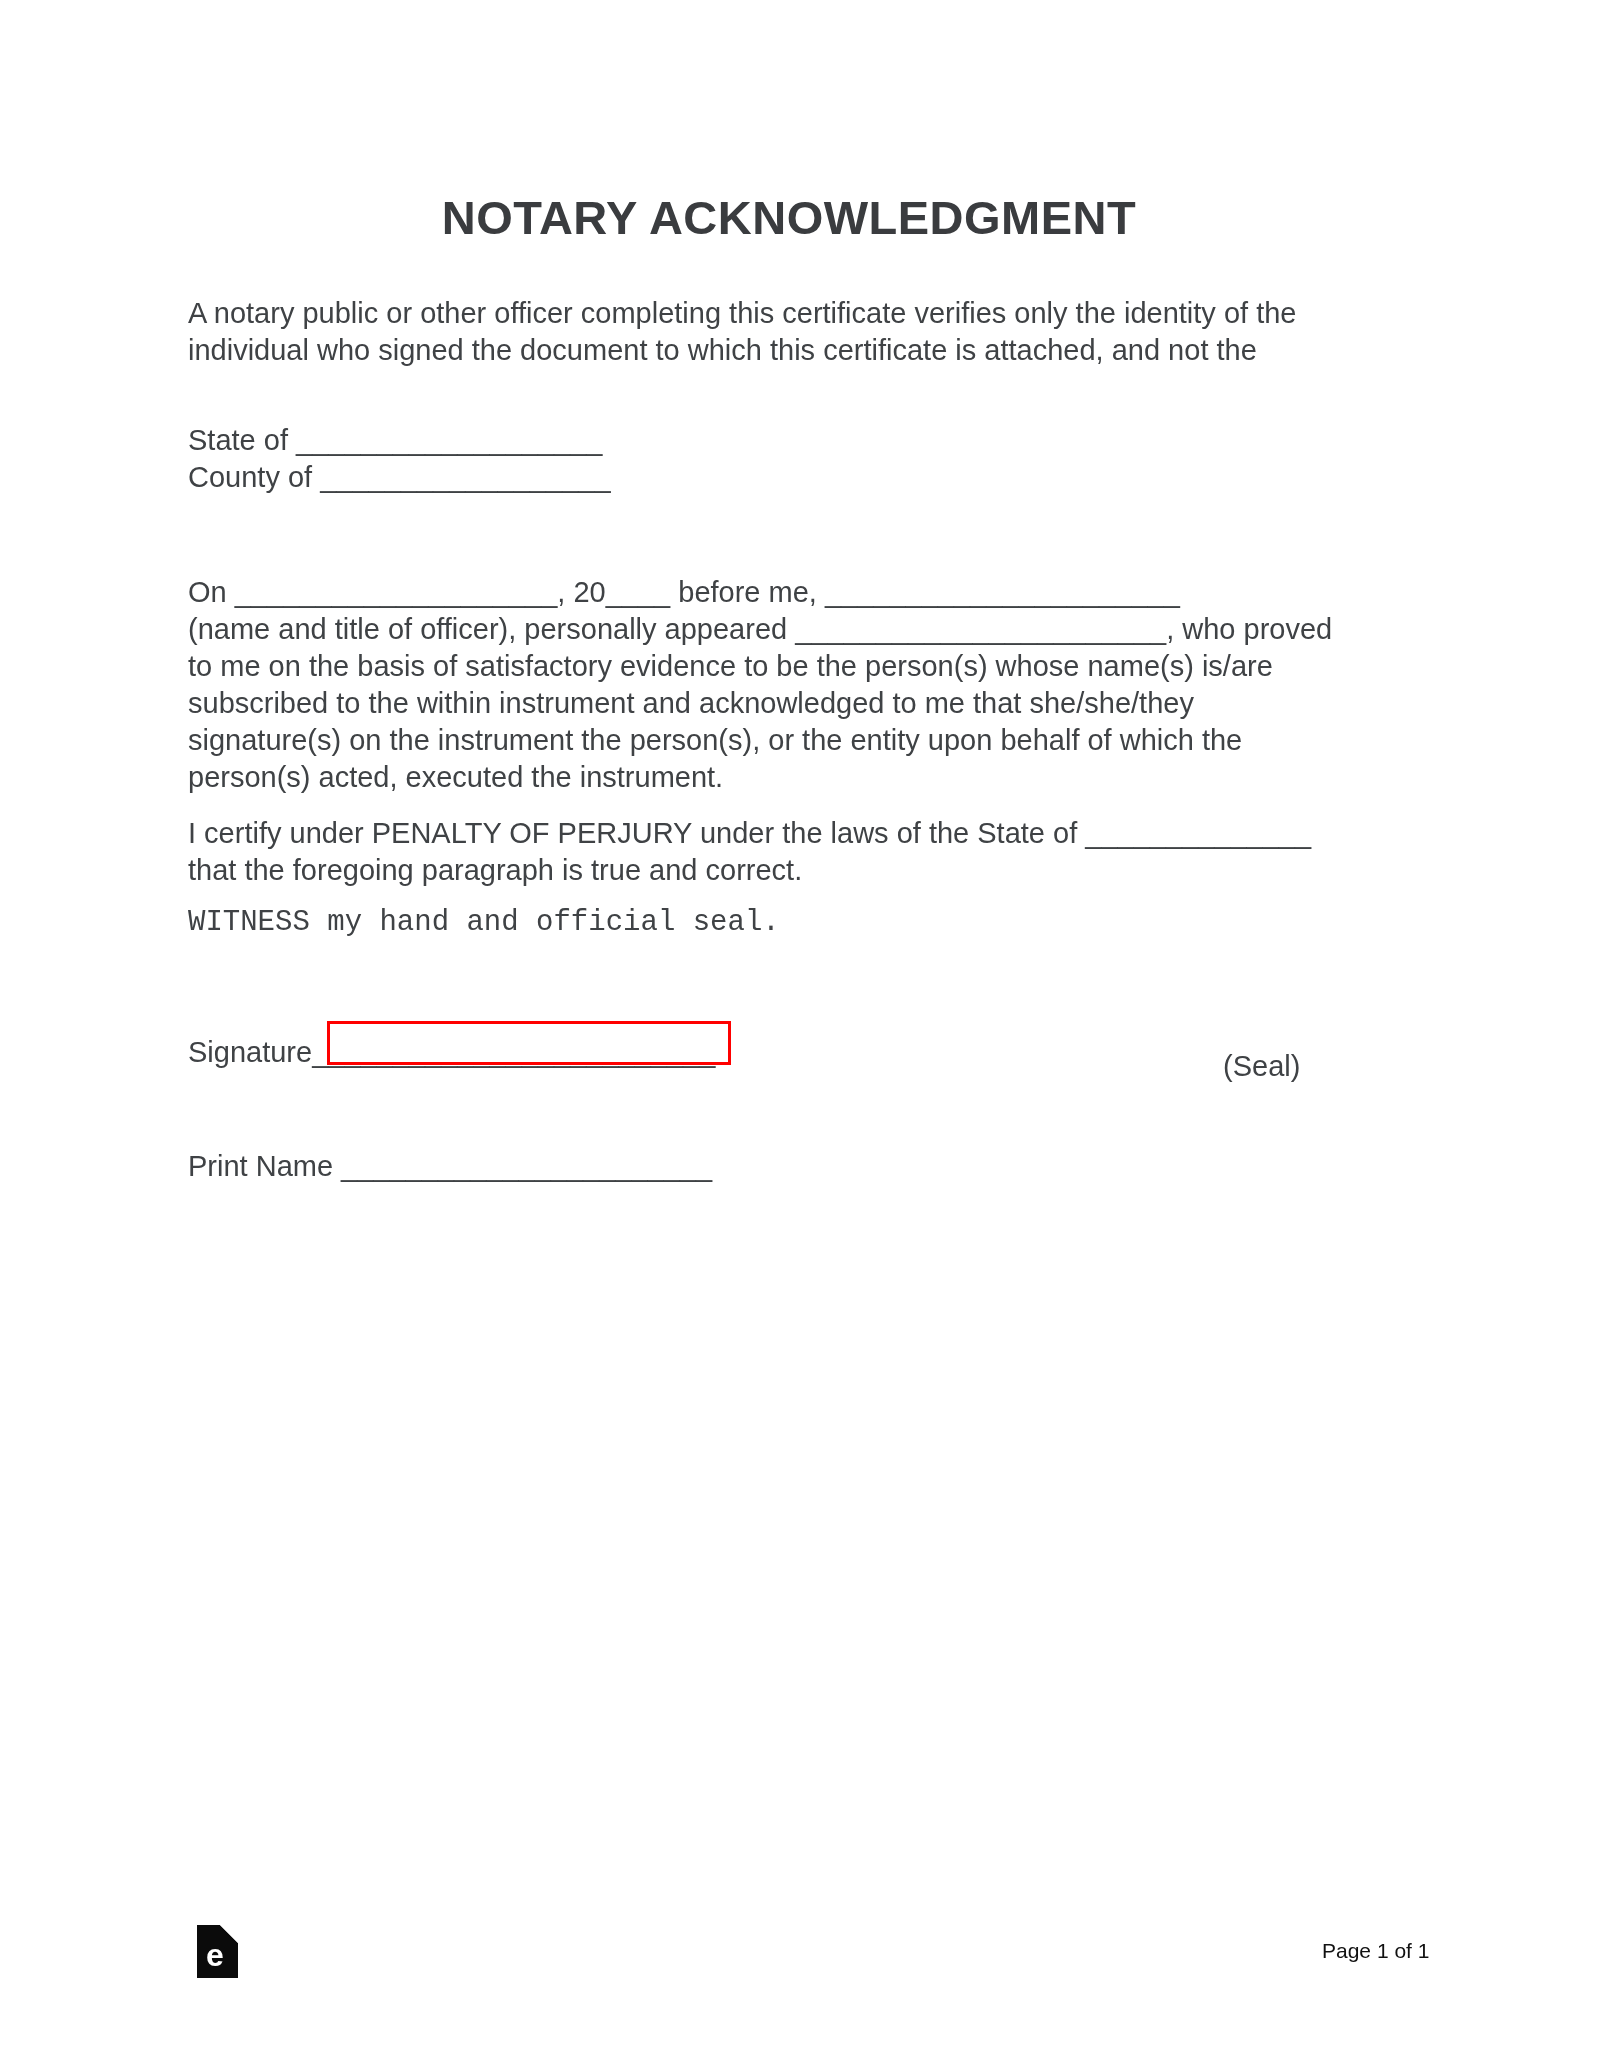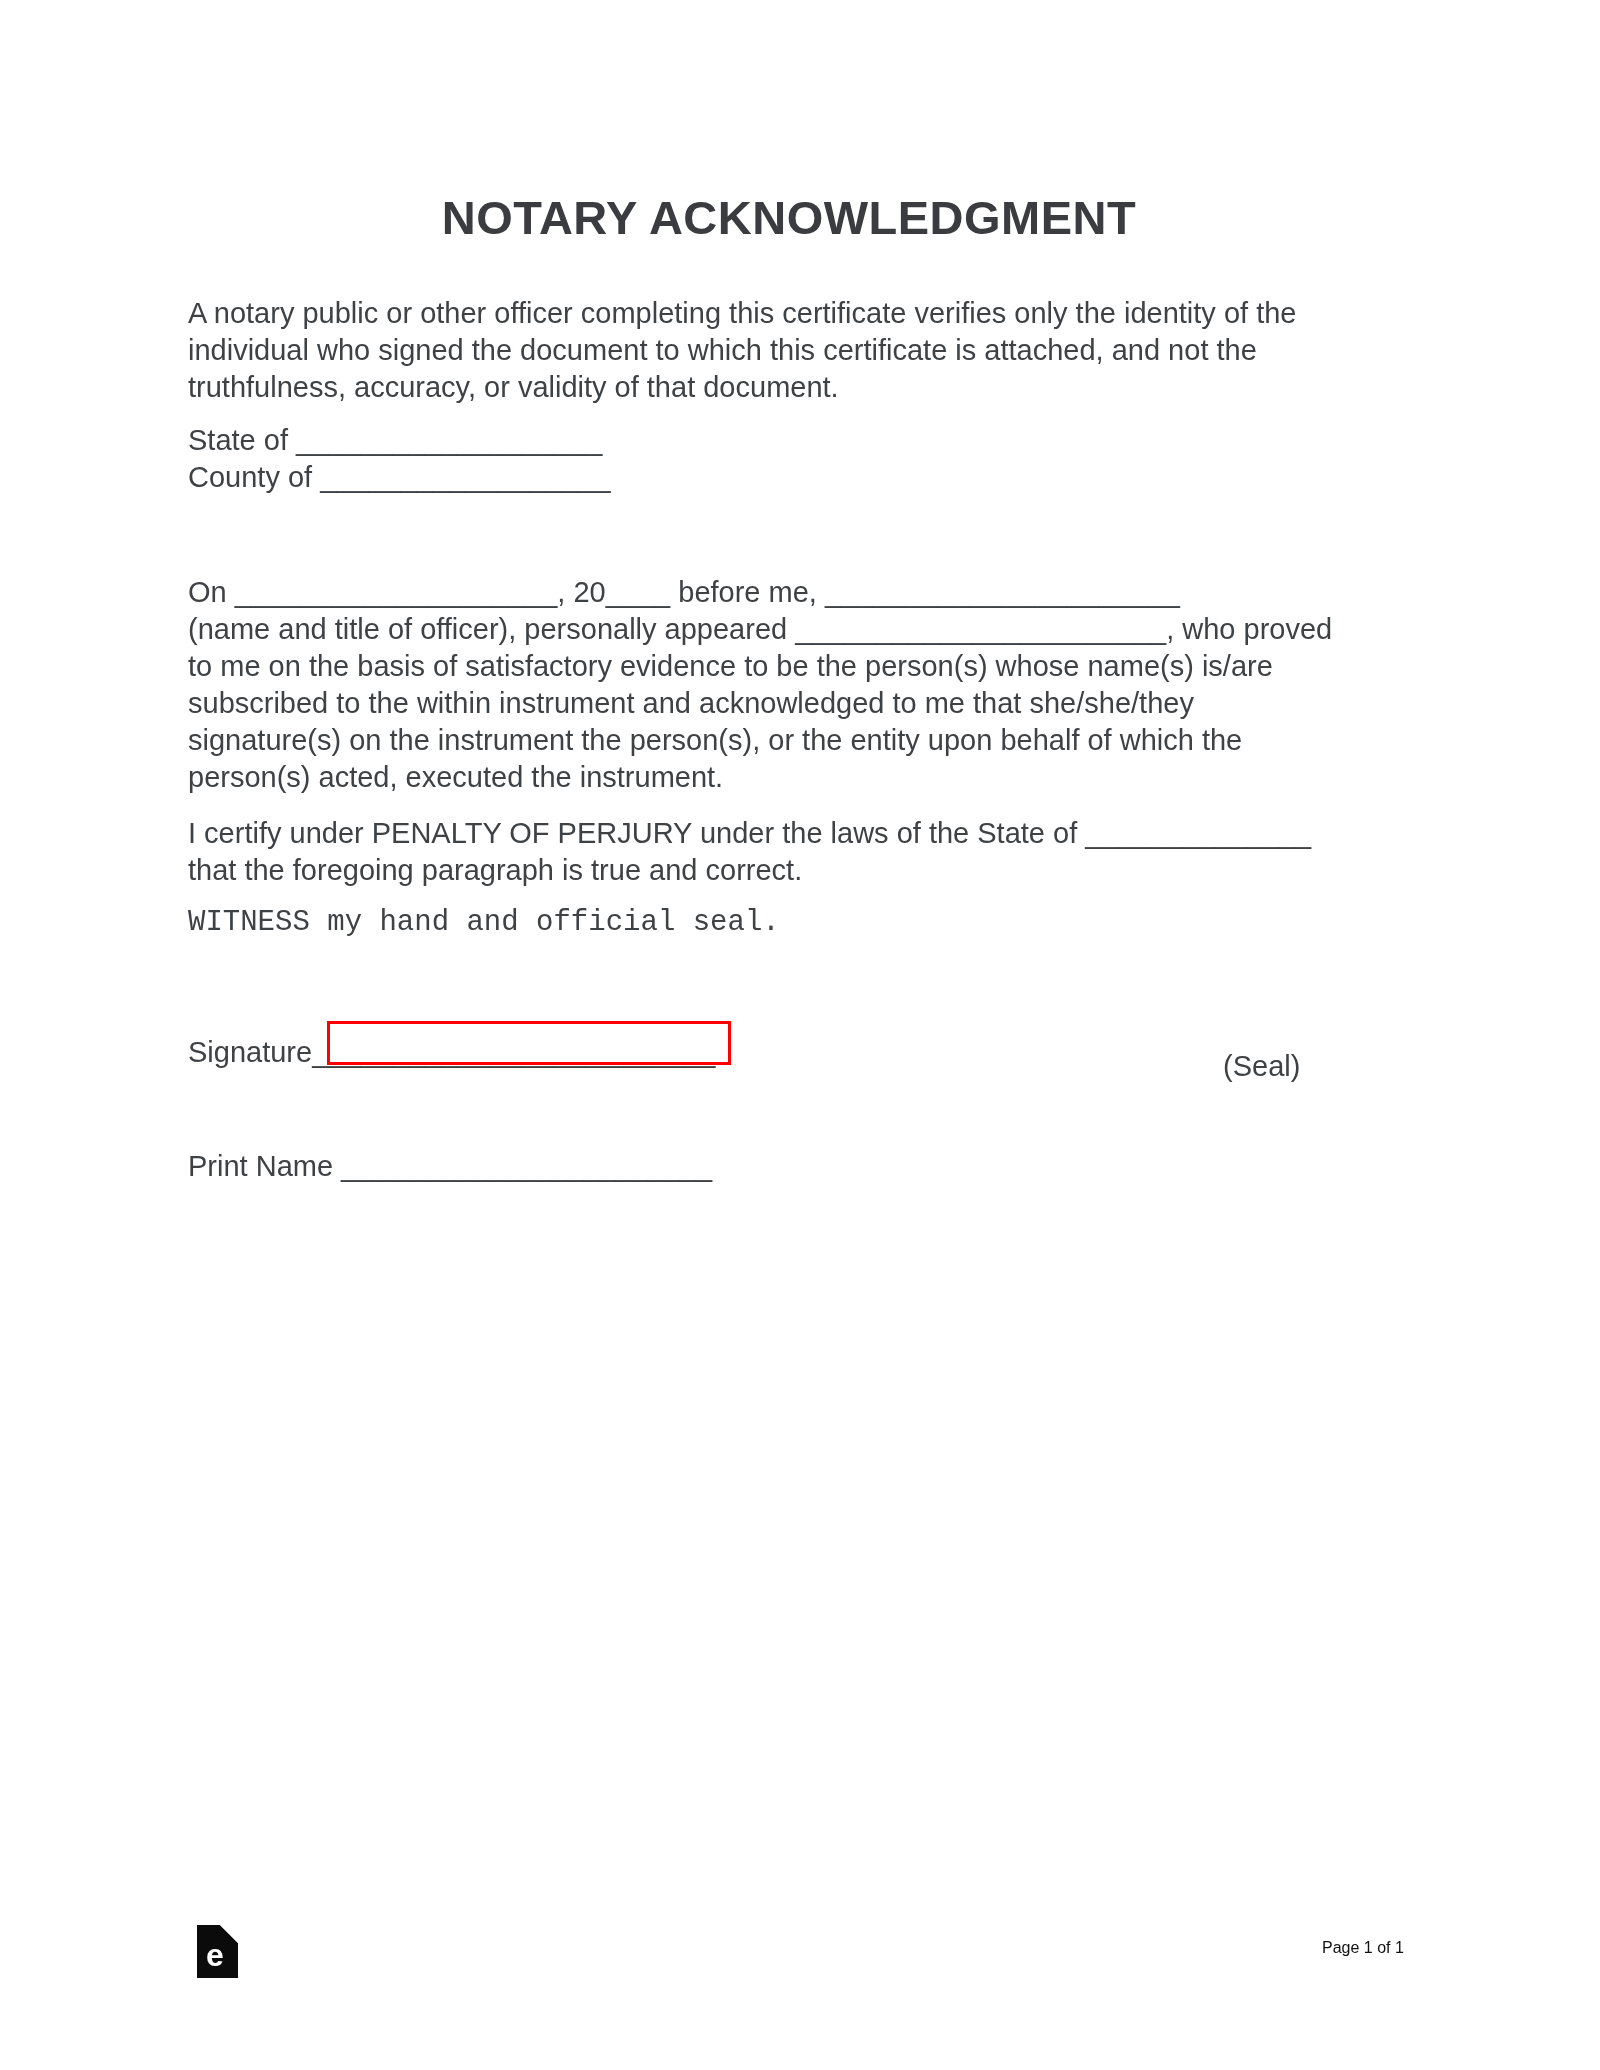--- a/index.html
+++ b/index.html
@@ -62,37 +62,36 @@
     position: absolute;
     left: 197px;
     top: 1925px;
     width: 41px;
     height: 53px;
   }
   .page-indicator {
     position: absolute;
     left: 1322px;
     top: 1939px;
-    font-size: 16px;
+    font-size: 21px;
     color: #111111;
     font-family: "Liberation Sans", sans-serif;
     text-align: center;
   }
 </style>
 </head>
 <body>
 
 <div class="page">
 
   <div class="content doc-title">NOTARY ACKNOWLEDGMENT</div>
 
   <div class="content body-text intro">
     <div>A notary public or other officer completing this certificate verifies only the identity of the</div>
     <div>individual who signed the document to which this certificate is attached, and not the</div>
-    <div>truthfulness, accuracy, or validity of that document.</div>
   </div>
 
   <div class="content body-text jurisdiction">
     <div><span>State of</span>&nbsp;<span>___________________</span></div>
     <div><span>County of</span>&nbsp;<span>__________________</span></div>
   </div>
 
   <div class="content body-text ack">
     <div>On ____________________, 20____ before me, ______________________</div>
     <div>(name and title of officer), personally appeared _______________________, who proved</div>

